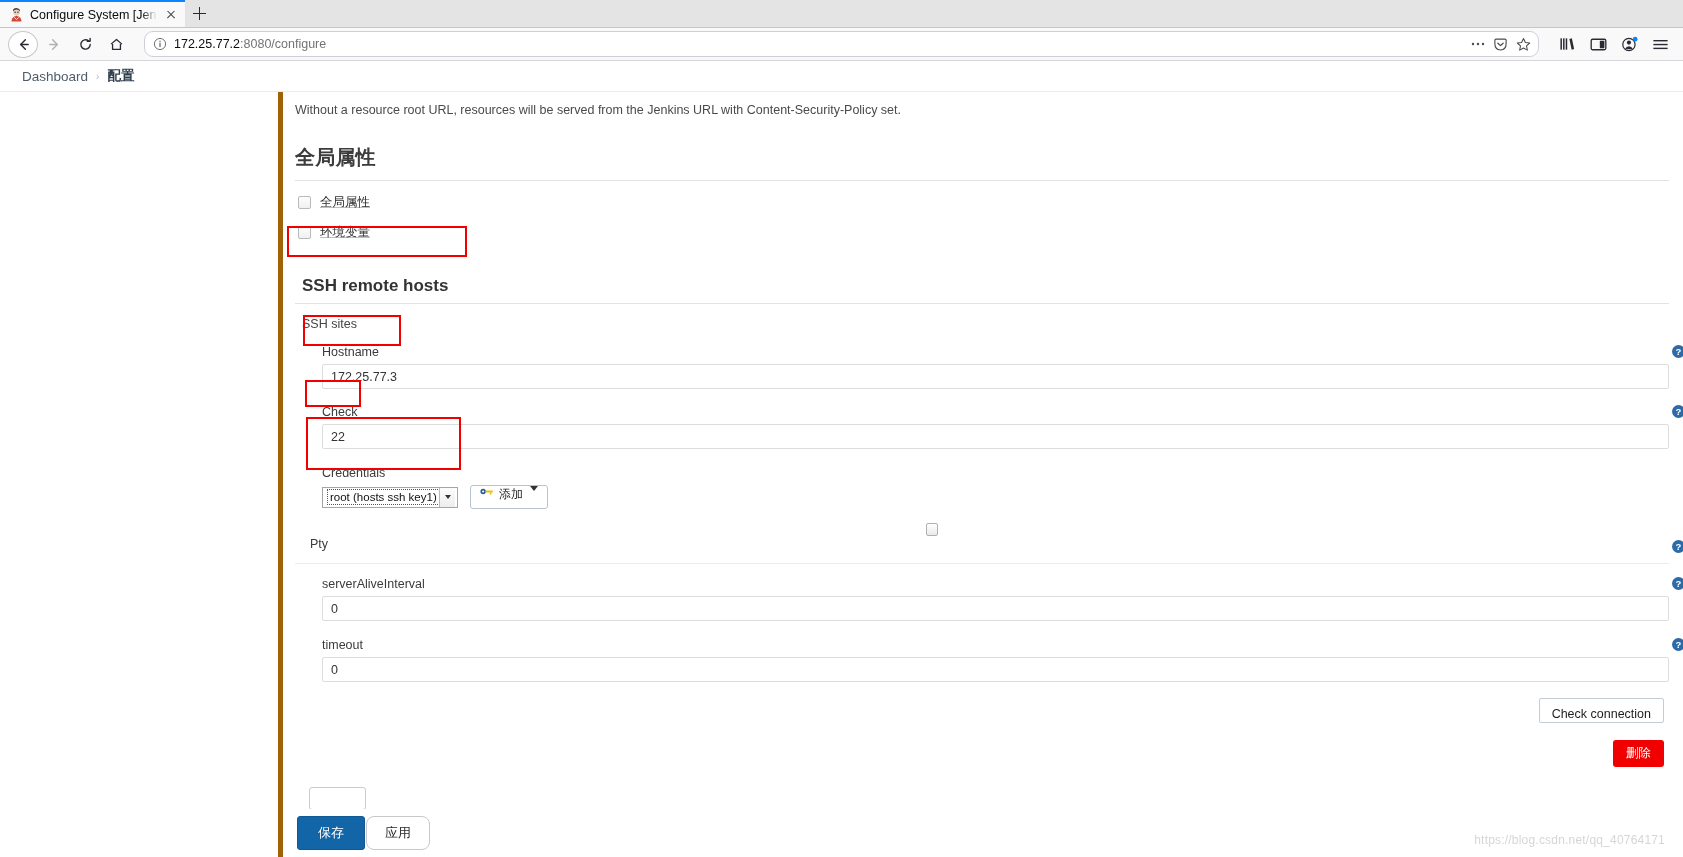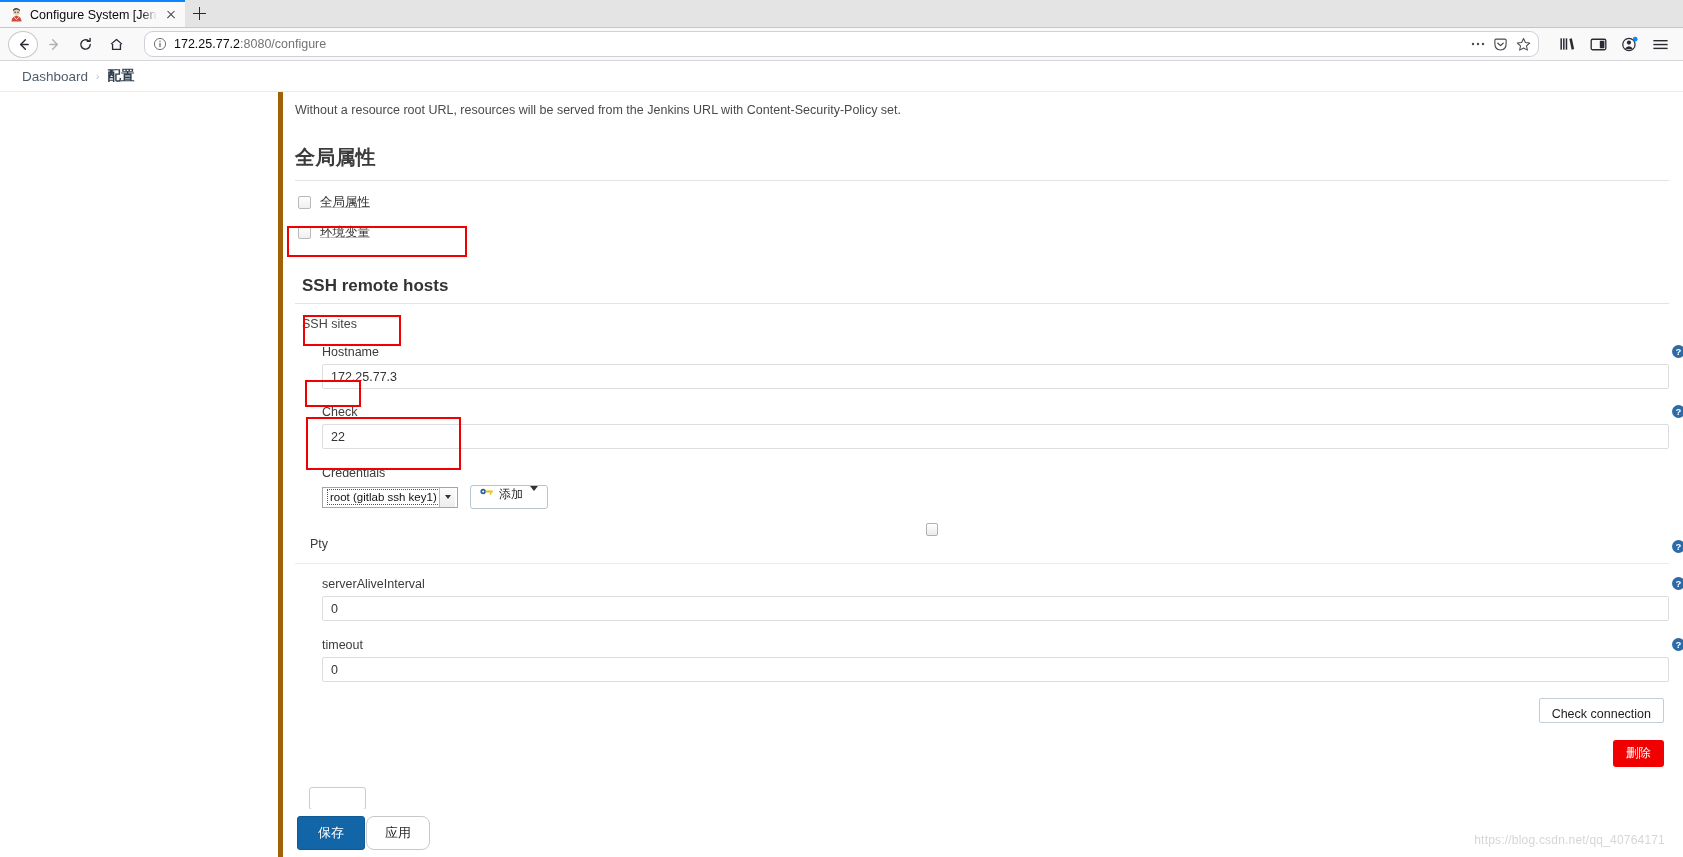--- a/index.html
+++ b/index.html
@@ -345,21 +345,21 @@
           <div class="field-label">Check</div>
           <input class="input" type="text" value="22" style="">
           <span class="help-q" style="top:0;">?</span>
         </div>
 
         
         <div class="field-block" style="margin-top:17px;">
           <div class="field-label">Credentials</div>
           <div class="cred-row">
             <div class="cred-select">
-              <span class="sel-text">root (gitlab ssh key1)</span>
+              <span class="sel-text">root (hosts ssh key1)</span>
               <span class="sel-arrow-box">
                 <span class="sel-arrow"></span>
               </span>
             </div>
             <div class="add-btn">
               <span class="key-icon">
                 <svg width="14" height="11" viewBox="0 0 16 12">
                   <circle cx="3.6" cy="6" r="3.1" fill="#2b5b9e"></circle>
                   <circle cx="3.6" cy="6" r="1.2" fill="#fff"></circle>
                   <rect x="6.2" y="4.9" width="8.4" height="2.2" fill="#e8c000"></rect>

